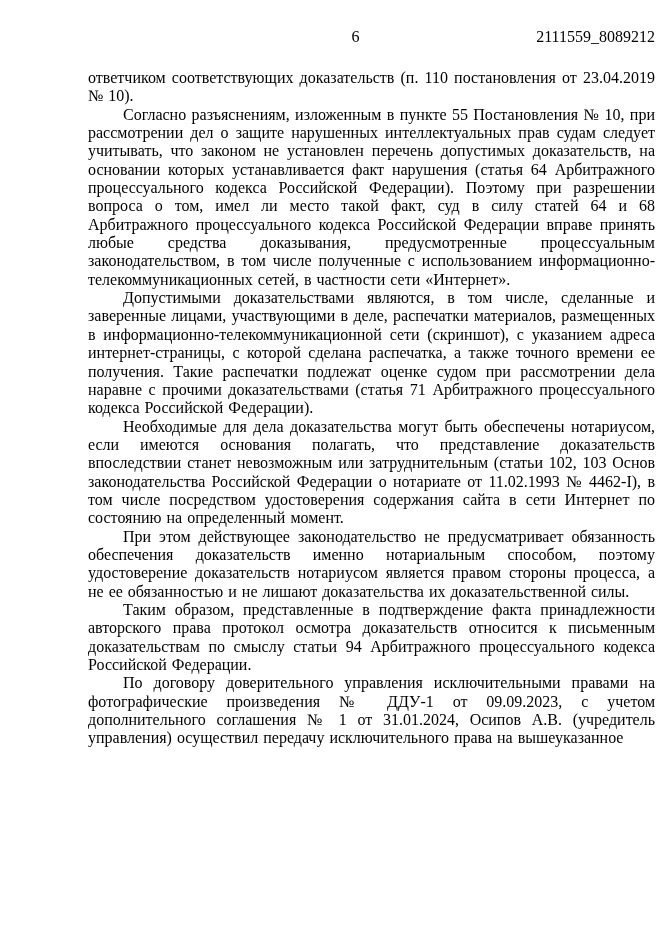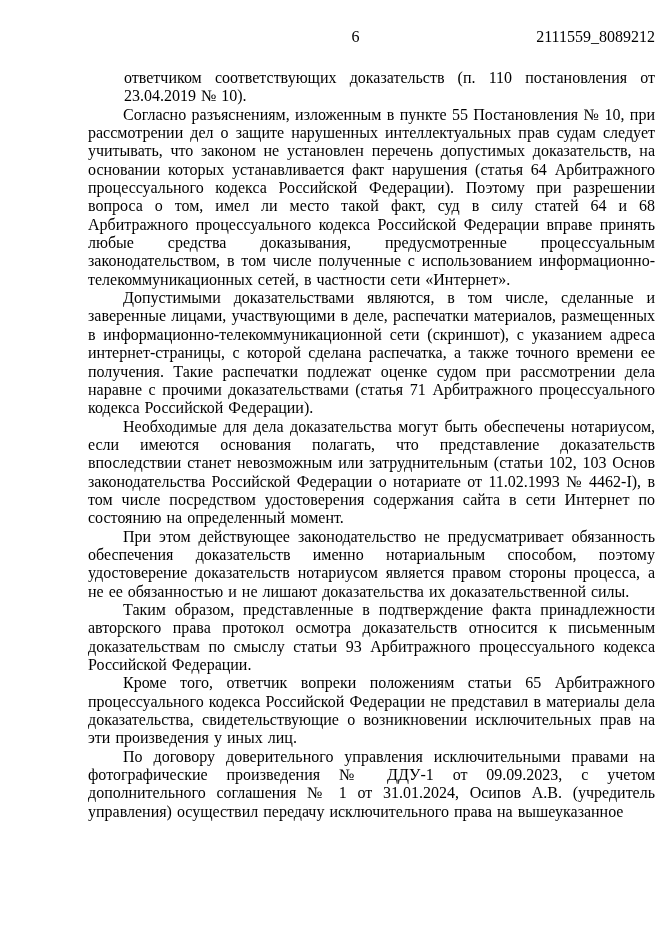--- a/index.html
+++ b/index.html
@@ -47,37 +47,35 @@
     font-size: 16px;
     line-height: 18.35px;
     text-align: justify;
     word-spacing: 1px;
   }
   .text-body p {
     text-indent: 35px;
   }
   .text-body p.continuation {
     text-indent: 0;
-    margin-left: 36px;
   }
 </style>
 </head>
 <body>
 
 <div class="page">
 
   <div class="page-header">
     <span class="page-number">6</span>
     <span class="document-id">2111559_8089212</span>
   </div>
 
   <div class="text-body">
     <p class="continuation">ответчиком соответствующих доказательств (п. 110 постановления от 23.04.2019 № 10).</p>
     <p>Согласно разъяснениям, изложенным в пункте 55 Постановления № 10, при рассмотрении дел о защите нарушенных интеллектуальных прав судам следует учитывать, что законом не установлен перечень допустимых доказательств, на основании которых устанавливается факт нарушения (статья 64 Арбитражного процессуального кодекса Российской Федерации). Поэтому при разрешении вопроса о том, имел ли место такой факт, суд в силу статей 64 и 68 Арбитражного процессуального кодекса Российской Федерации вправе принять любые средства доказывания, предусмотренные процессуальным законодательством, в том числе полученные с использованием информационно-телекоммуникационных сетей, в частности сети «Интернет».</p>
     <p>Допустимыми доказательствами являются, в том числе, сделанные и заверенные лицами, участвующими в деле, распечатки материалов, размещенных в информационно-телекоммуникационной сети (скриншот), с указанием адреса интернет-страницы, с которой сделана распечатка, а также точного времени ее получения. Такие распечатки подлежат оценке судом при рассмотрении дела наравне с прочими доказательствами (статья 71 Арбитражного процессуального кодекса Российской Федерации).</p>
     <p>Необходимые для дела доказательства могут быть обеспечены нотариусом, если имеются основания полагать, что представление доказательств впоследствии станет невозможным или затруднительным (статьи 102, 103 Основ законодательства Российской Федерации о нотариате от 11.02.1993 № 4462-I), в том числе посредством удостоверения содержания сайта в сети Интернет по состоянию на определенный момент.</p>
     <p>При этом действующее законодательство не предусматривает обязанность обеспечения доказательств именно нотариальным способом, поэтому удостоверение доказательств нотариусом является правом стороны процесса, а не ее обязанностью и не лишают доказательства их доказательственной силы.</p>
-    <p>Таким образом, представленные в подтверждение факта принадлежности авторского права протокол осмотра доказательств относится к письменным доказательствам по смыслу статьи 93 Арбитражного процессуального кодекса Российской Федерации.</p>
-    <p>Кроме того, ответчик вопреки положениям статьи 65 Арбитражного процессуального кодекса Российской Федерации не представил в материалы дела доказательства, свидетельствующие о возникновении исключительных прав на эти произведения у иных лиц.</p>
+    <p>Таким образом, представленные в подтверждение факта принадлежности авторского права протокол осмотра доказательств относится к письменным доказательствам по смыслу статьи 94 Арбитражного процессуального кодекса Российской Федерации.</p>
     <p>По договору доверительного управления исключительными правами на фотографические произведения № ДДУ-1 от 09.09.2023, с учетом дополнительного соглашения № 1 от 31.01.2024, Осипов А.В. (учредитель управления) осуществил передачу исключительного права на вышеуказанное</p>
   </div>
 
 </div>
 
 </body></html>

